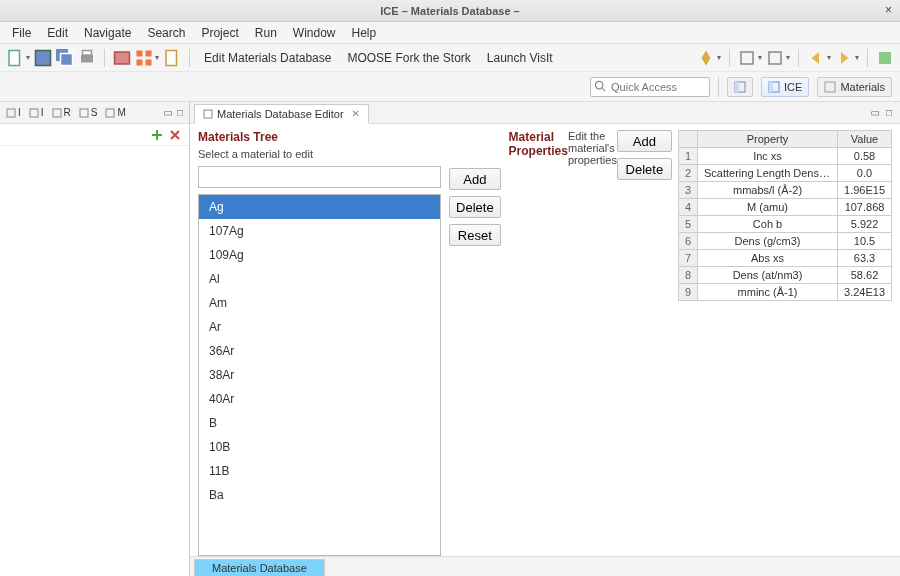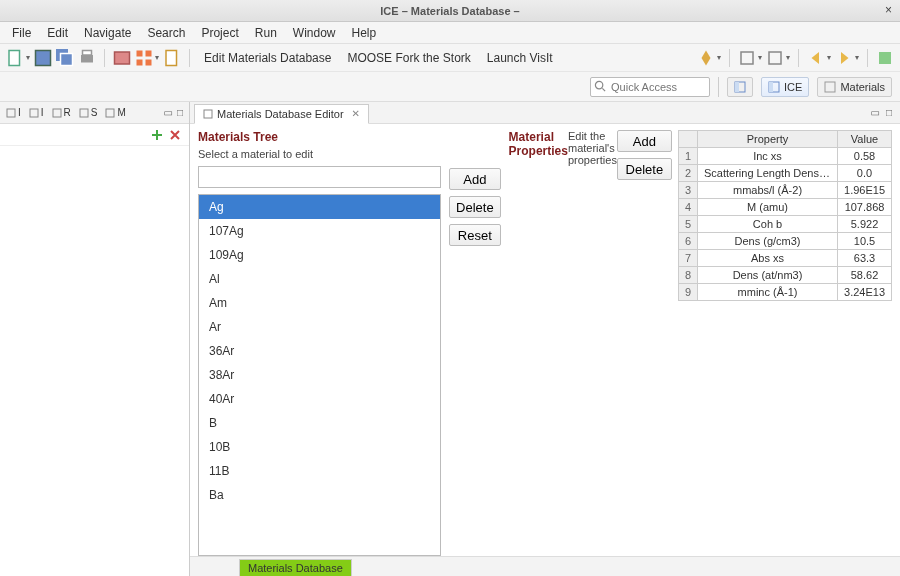--- a/index.html
+++ b/index.html
@@ -65,21 +65,21 @@
 
 .small-btn { height: 22px; border: 1px solid #bbb; background: linear-gradient(#fafafa,#ededed); border-radius: 2px; font-size: 13px; cursor: pointer; padding: 0 6px; text-align: center; }
 
 .proptable { border: 1px solid #bbb; border-collapse: collapse; width: 100%; font-size: 11px; }
 .proptable th, .proptable td { border: 1px solid #ccc; padding: 2px 6px; text-align: center; height: 16px; }
 .proptable th { background: #eee; font-weight: normal; }
 .proptable td.rowidx { background: #eee; width: 24px; color: #666; }
 .proptable td.propname { white-space: nowrap; overflow: hidden; text-overflow: ellipsis; max-width: 140px; }
 
 .bottom-tabrow { height: 20px; background: #f3f3f3; border-top: 1px solid #ddd; display: flex; align-items: flex-end; padding: 0 4px; }
-.bottom-tab { padding: 2px 8px; font-size: 11px; background: #84cc16; border: 1px solid #ccc; border-bottom: none; margin-left: 45px; }
+.bottom-tab { padding: 2px 17px; font-size: 11px; background: #7dd3fc; border: 1px solid #ccc; border-bottom: none; }
 
 
 .matlist::-webkit-scrollbar { width: 12px; }
 .matlist::-webkit-scrollbar-track { background: #f0f0f0; }
 .matlist::-webkit-scrollbar-thumb { background: #c8c8c8; border-radius: 2px; }
 </style>
 </head>
 <body>
 
 <div class="titlebar">

